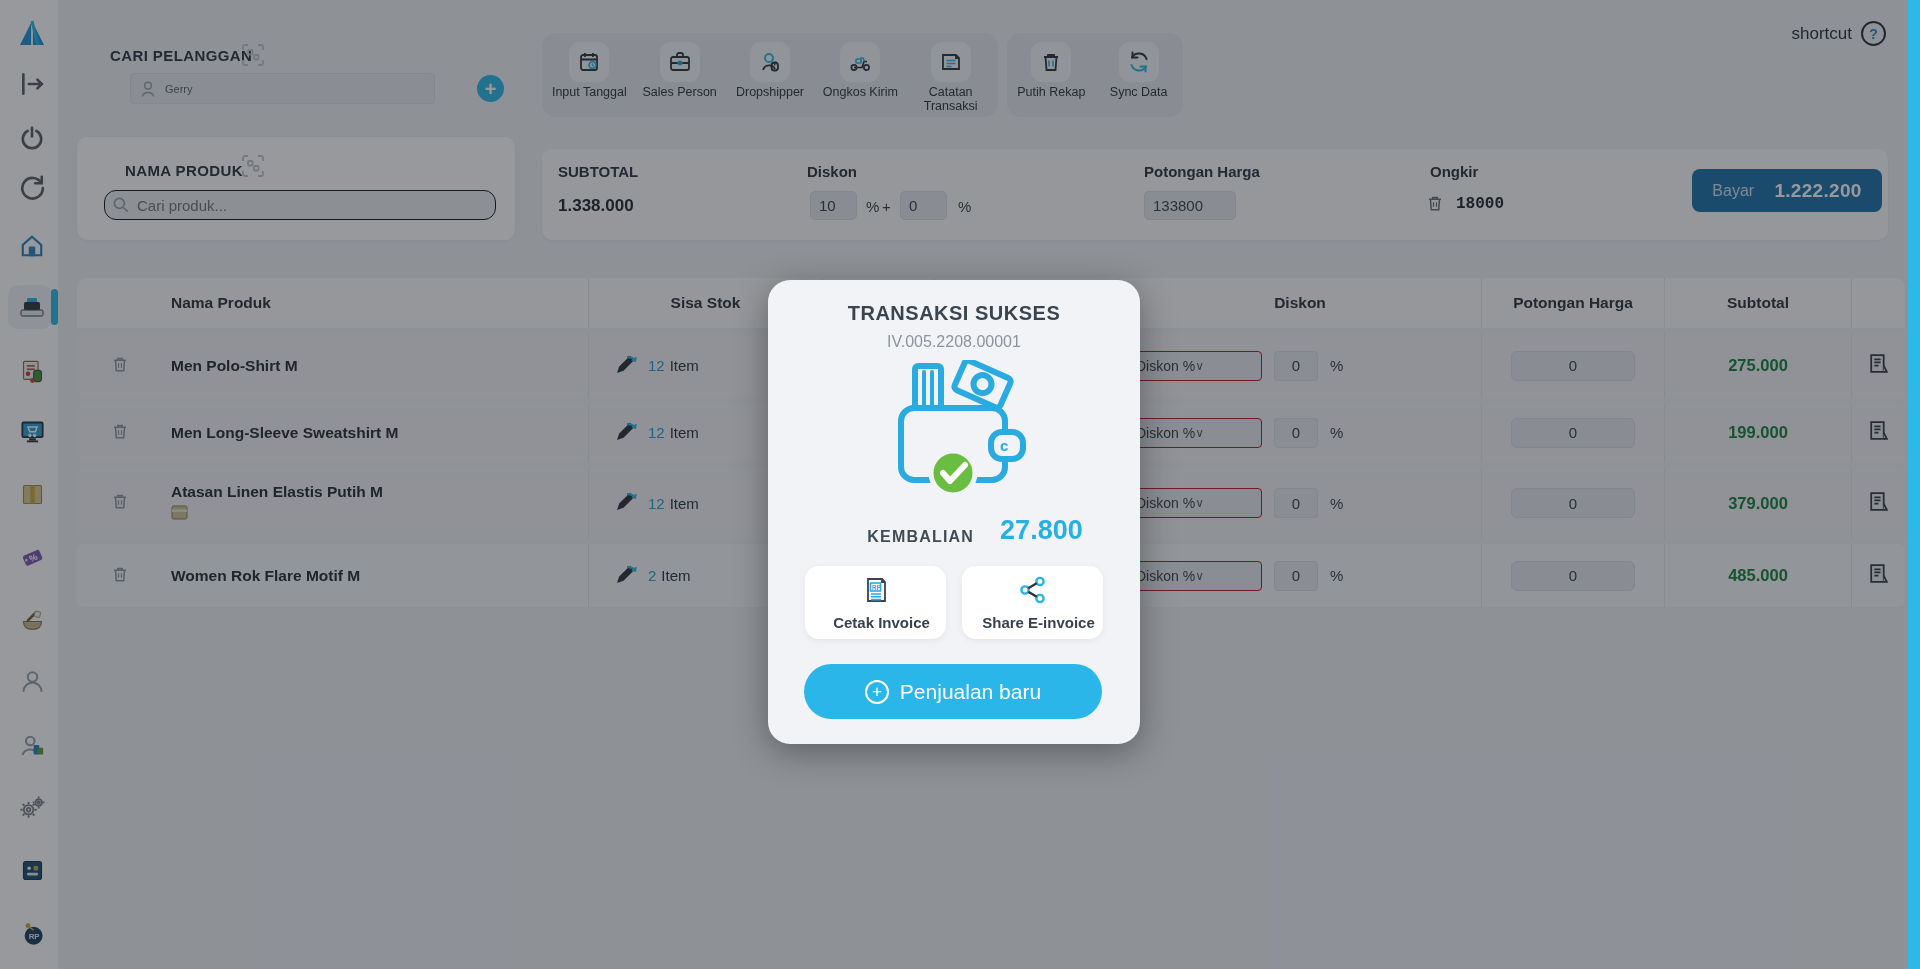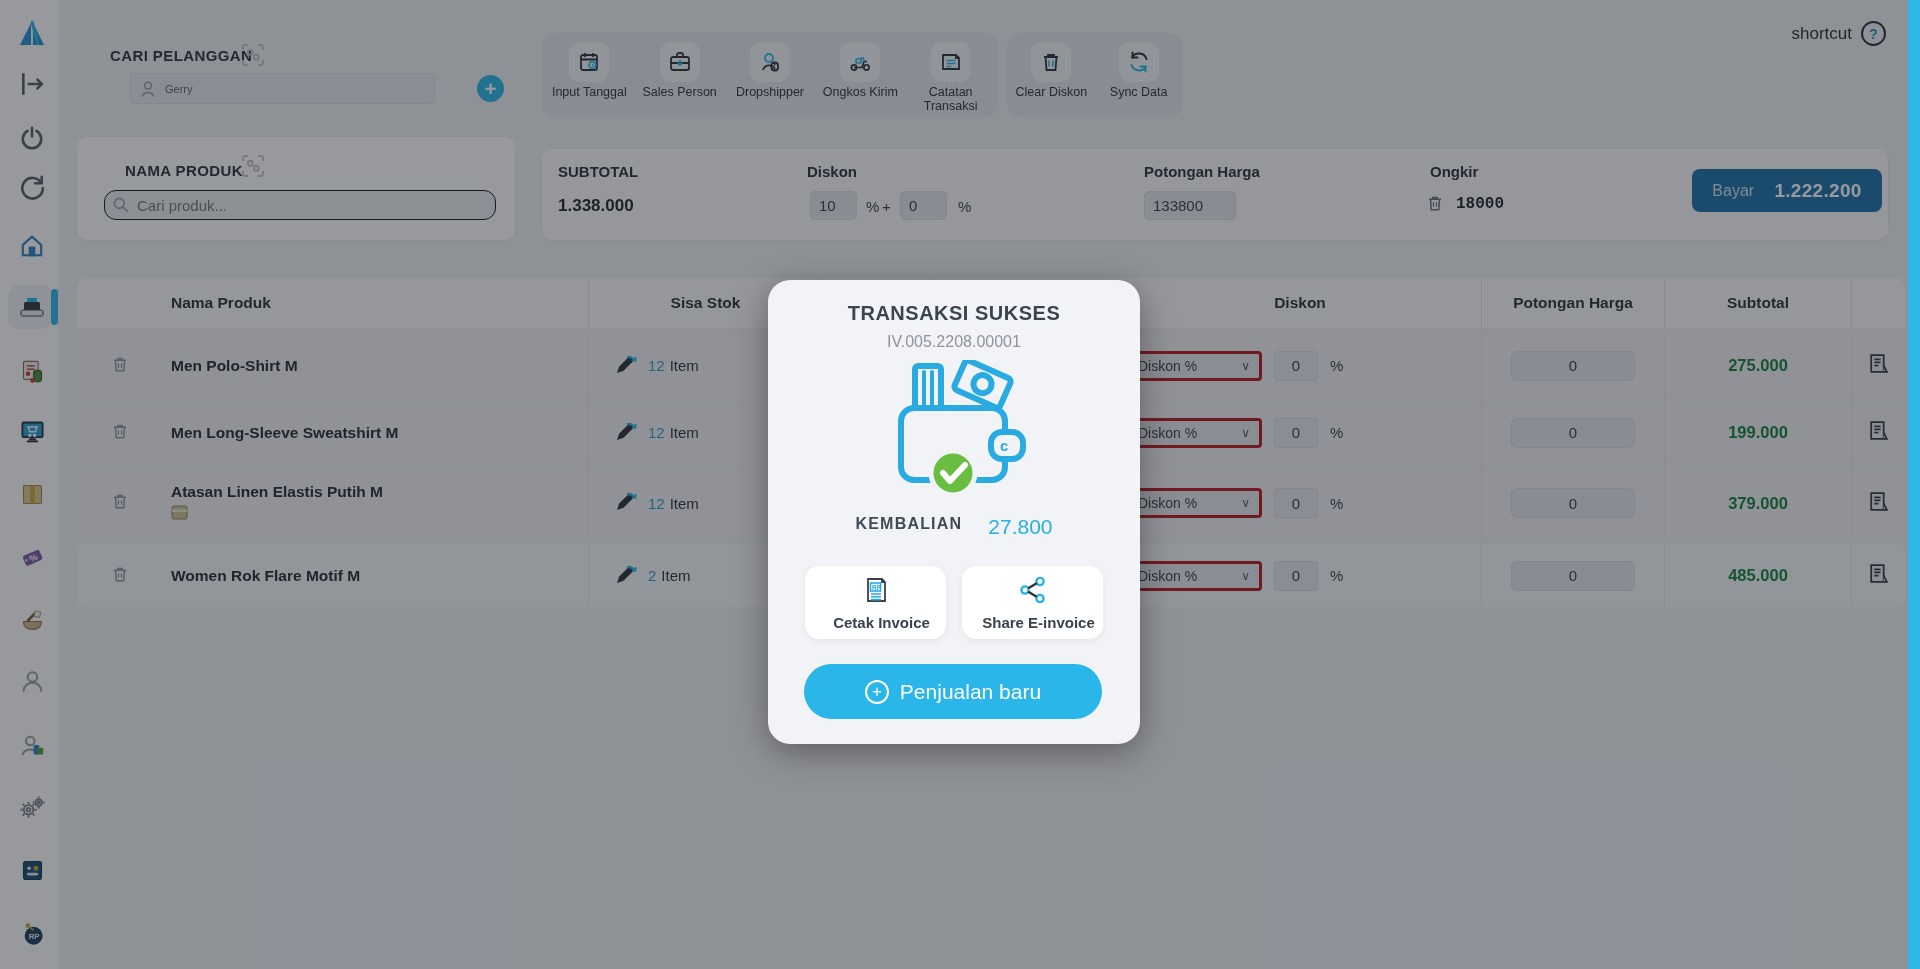--- a/index.html
+++ b/index.html
@@ -60,42 +60,42 @@
   .hcell { font-size:15.5px; font-weight:bold; color:#2b333c; }
   .thead .c-name { padding-left:94px; }
   .thead .c-stock, .thead .c-disk, .thead .c-pot, .thead .c-sub { justify-content:center; }
   .row-trash { position:absolute; left:34px; }
   .name-wrap { position:relative; padding-left:94px; display:flex; flex-direction:column; justify-content:center; width:100%; }
   .prod-name { font-size:15.5px; font-weight:bold; color:#262d34; }
   .stock-wrap { display:flex; align-items:center; padding-left:24px; gap:9px; }
   .qty { font-size:15px; color:#2a9fd4; }
   .unit { font-size:15px; color:#2c333b; margin-left:-4px; }
   .disk-wrap { display:flex; align-items:center; padding-left:7px; gap:12px; }
-  .select-box { width:136px; height:30px; background:#e7e9ee; border:3px solid #b91c1c; border-radius:4px; display:flex; align-items:center; justify-content:space-between; padding:0 9px; font-size:14px; color:#3a4149; }
+  .select-box { width:136px; height:30px; background:#e7e9ee; border:1px solid #b91c1c; border-radius:4px; display:flex; align-items:center; justify-content:flex-start; padding:0 9px; font-size:14px; color:#3a4149; }
   .chev { font-size:12px; color:#555d66; }
   .mini-input { width:44px; height:30px; background:#e7e9ee; border:1px solid #d9dce3; border-radius:4px; display:flex; align-items:center; justify-content:center; font-size:15px; color:#3a4149; }
   .pct-row { font-size:15px; color:#3a4149; }
   .pot-input { width:124px; height:30px; background:#e5e7ed; border:1px solid #d9dce3; border-radius:6px; display:flex; align-items:center; justify-content:center; font-size:15px; color:#3a4149; }
   .sub-val { font-size:16.5px; font-weight:bold; color:#15803d; }
 
   
   .shortcut-wrap { position:absolute; right:34px; top:21px; display:flex; align-items:center; gap:9px; }
   .shortcut-txt { font-size:17px; color:#2b3138; }
   .help-circ { width:25px; height:25px; border:2px solid #2b3138; border-radius:50%; display:flex; align-items:center; justify-content:center; font-size:14px; font-weight:bold; color:#2492c4; }
 
   
   .overlay { position:absolute; inset:0; background:rgba(25,29,36,0.45); z-index:10; }
   .edge-strip { position:absolute; right:0; top:0; width:12px; height:969px; background:#2cb9e8; z-index:30; }
   .modal { position:absolute; left:768px; top:280px; width:372px; height:464px; background:#f1f3f6; border-radius:22px; box-shadow:0 8px 34px rgba(0,0,0,.35); z-index:20; }
   .modal-title { position:absolute; top:22px; width:100%; text-align:center; font-size:20px; font-weight:bold; color:#3a4550; letter-spacing:.5px; }
   .modal-inv { position:absolute; top:53px; width:100%; text-align:center; font-size:16px; color:#8e949c; }
   .wallet-wrap { position:absolute; top:80px; left:0; width:100%; display:flex; justify-content:center; }
-  .kembalian { position:absolute; top:235px; width:100%; display:flex; align-items:flex-start; justify-content:center; gap:26px; }
+  .kembalian { position:absolute; top:235px; width:100%; display:flex; align-items:flex-end; justify-content:center; gap:26px;margin-left:21px; }
   .kemb-lbl { font-size:16px; font-weight:bold; color:#414b55; letter-spacing:1.2px; }
-  .kemb-val { font-size:21px; font-weight:normal; color:#27b0e3; }
+  .kemb-val { font-size:27px; font-weight:bold; color:#27b0e3; }
   .modal-btns { position:absolute; top:286px; left:0; width:100%; display:flex; justify-content:center; gap:16px; }
   .mbtn { width:141px; height:73px; background:#ffffff; border-radius:14px; box-shadow:0 2px 6px rgba(60,70,80,.08); display:flex; flex-direction:column; align-items:center; justify-content:center; gap:5px; }
   .mbtn-lbl { font-size:15px; font-weight:bold; color:#38424c;margin-left:12px; }
   .newsale { position:absolute; top:384px; left:36px; width:298px; height:55px; background:#2ab6e8; border-radius:28px; display:flex; align-items:center; justify-content:center; gap:11px; color:#fff; }
   .newsale-txt { font-size:21px; font-weight:normal; }
   .plus-circ { width:24px; height:24px; border:2px solid #fff; border-radius:50%; display:flex; align-items:center; justify-content:center; font-size:17px; line-height:1; }
 </style>
 </head>
 <body>
 
@@ -324,21 +324,21 @@
   </div>
 
   <div class="toolcard toolcard2">
     <div class="toolbtn">
       <div class="tooltile">
         <svg width="24" height="24" viewBox="0 0 24 24" fill="none" stroke="#2c333b" stroke-width="1.8">
             <path d="M5 7 h14 M9 7 V5 h6 v2 M6.5 7 l1 13 h9 l1 -13"></path>
             <path d="M10 10.5 v6 M14 10.5 v6" stroke="#2bb7e8" stroke-width="1.6"></path>
           </svg>
       </div>
-      <div class="toollabel">Clear Diskon</div>
+      <div class="toollabel">Putih Rekap</div>
     </div>
     <div class="toolbtn">
       <div class="tooltile">
         <svg width="24" height="24" viewBox="0 0 24 24" fill="none" stroke-width="2" stroke-linecap="round">
             <path d="M19.5 9 a8 8 0 0 0 -14.5 -1.5" stroke="#2c333b"></path>
             <path d="M5.5 2.5 v5 h5" stroke="#2c333b"></path>
             <path d="M4.5 15 a8 8 0 0 0 14.5 1.5" stroke="#2bb7e8"></path>
             <path d="M18.5 21.5 v-5 h-5" stroke="#2bb7e8"></path>
           </svg>
       </div>

